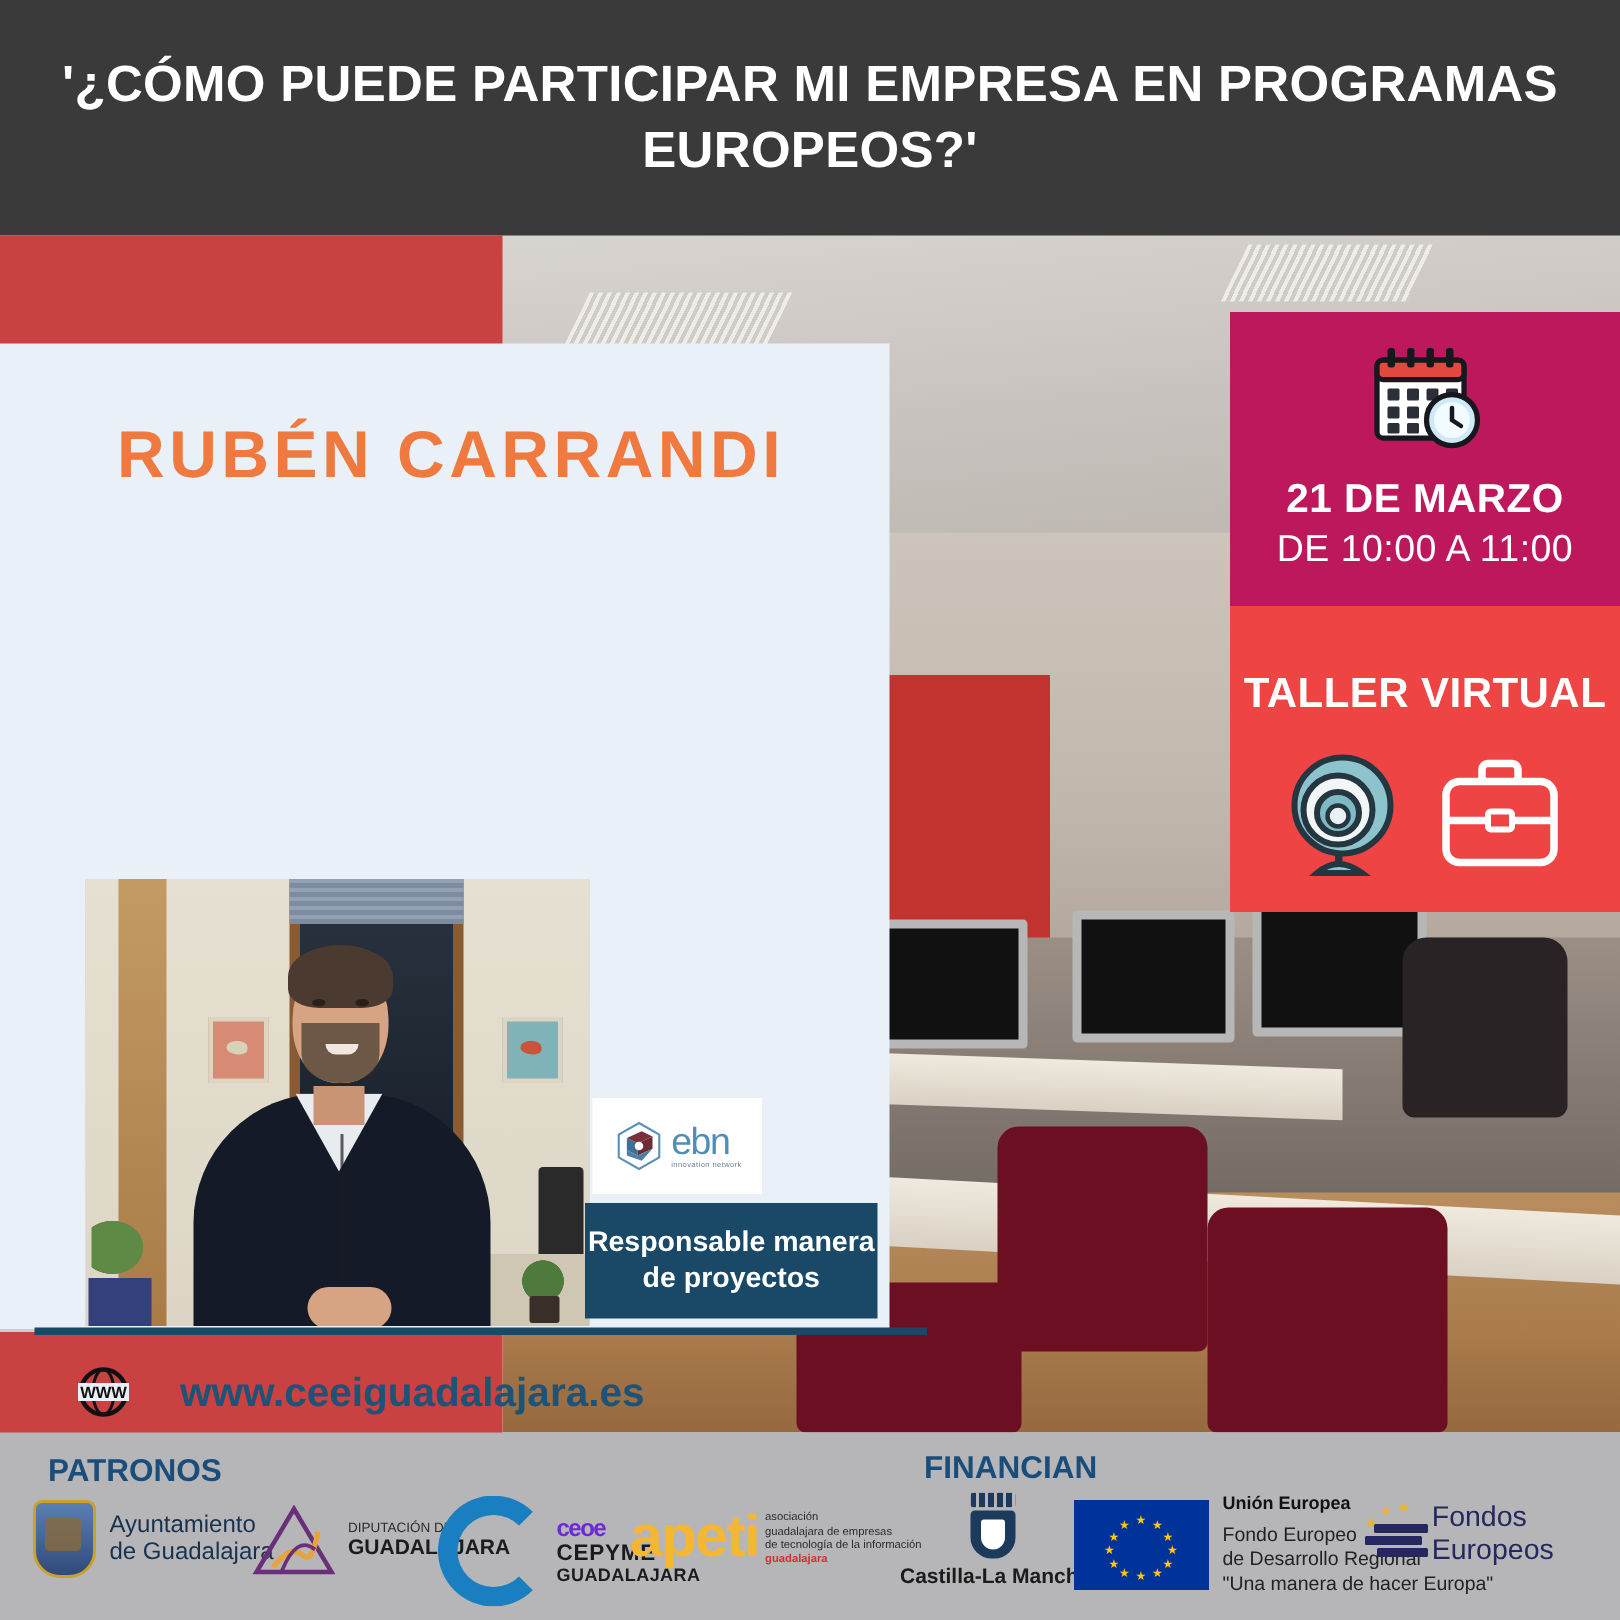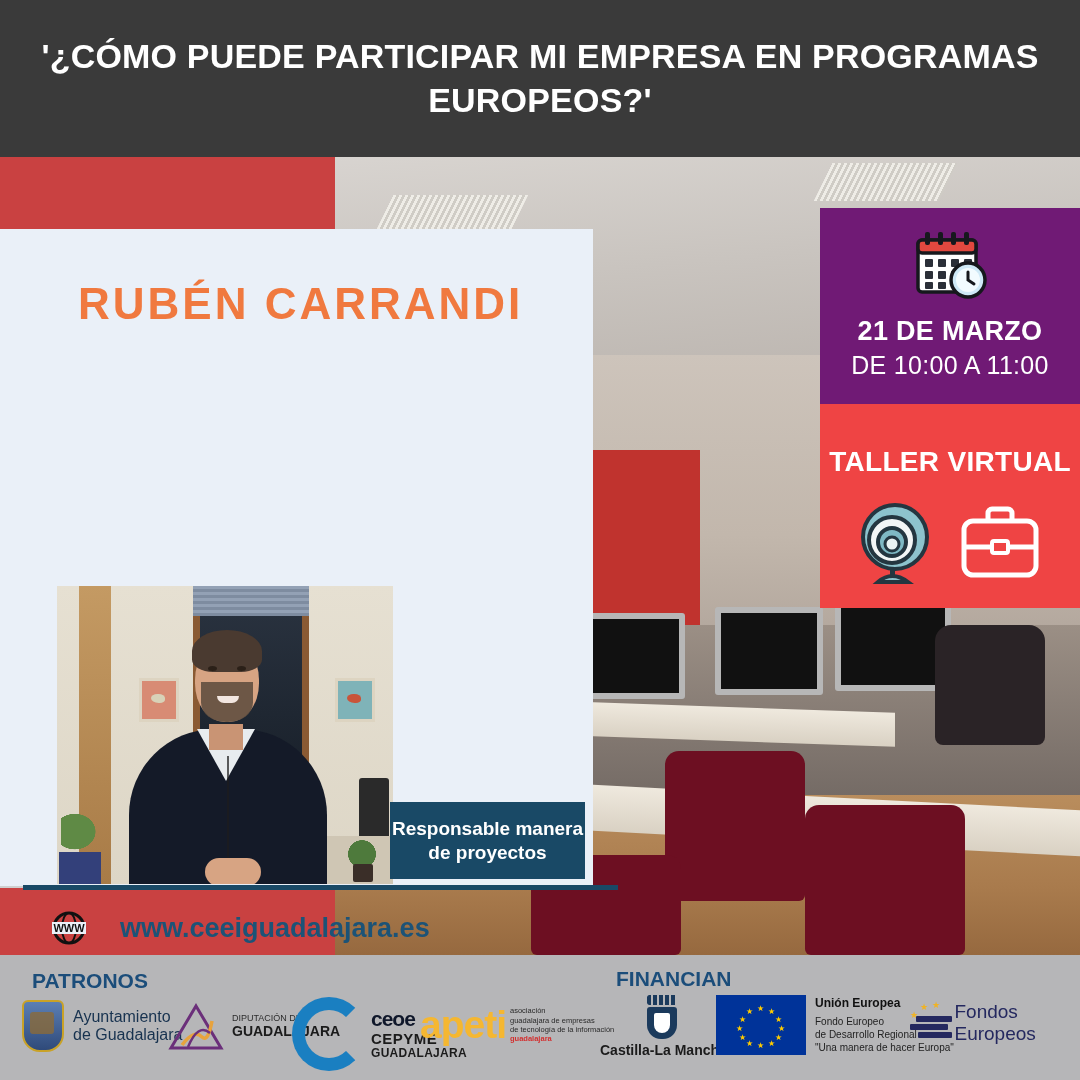--- a/index.html
+++ b/index.html
@@ -102,21 +102,21 @@
   .contact-text{color:#1c5377;font-size:27px;font-weight:bold;margin-left:22px;}
 
   .ceei{position:absolute;left:455px;top:785px;width:145px;height:70px;}
   .ceei-word{position:absolute;left:30px;top:14px;font-size:40px;font-weight:bold;color:#e8231f;
     letter-spacing:-1px;line-height:1;}
   .ceei-ellipse{position:absolute;left:14px;top:32px;width:128px;height:36px;border:1px solid #9aa0a6;border-radius:50%;}
   .ceei-sub{position:absolute;left:50px;top:48px;font-size:12px;color:#555;}
   .ceei-star{position:absolute;color:#e8231f;font-size:13px;}
 
   
-  .panel-date{position:absolute;left:820px;top:208px;width:260px;height:196px;background:#701a75;
+  .panel-date{position:absolute;left:820px;top:208px;width:260px;height:196px;background:#be185d;
     display:flex;flex-direction:column;align-items:center;}
   .cal-icon{margin-top:22px;}
   .date-main{color:#fff;font-size:27px;font-weight:bold;margin-top:10px;letter-spacing:.3px;}
   .date-sub{color:#fff;font-size:25px;margin-top:4px;letter-spacing:.3px;}
 
   .panel-workshop{position:absolute;left:820px;top:404px;width:260px;height:204px;background:#ef4444;}
   .ws-title{color:#fff;font-size:28px;font-weight:bold;text-align:center;margin-top:42px;letter-spacing:.3px;}
   .ws-icons{display:flex;align-items:center;justify-content:center;gap:22px;margin-top:22px;}
 
   
@@ -131,42 +131,42 @@
     border-radius:6px 6px 18px 18px;border:2px solid #c9a227;position:relative;}
   .shield:after{content:"";position:absolute;left:6px;top:10px;width:24px;height:22px;
     background:#8a6a3a;border-radius:3px;opacity:.8;}
   .ayto-name{margin-left:9px;font-size:16px;color:#17324f;line-height:1.1;font-weight:normal;}
   .dip-name{margin-left:8px;line-height:1.1;}
   .dip-small{font-size:9px;color:#2c2c2c;}
   .dip-big{font-size:14px;font-weight:bold;color:#1b1b1b;}
 
   .ceoe-c{width:48px;height:48px;border:13px solid #1a7fc1;border-radius:50%;border-right-color:transparent;}
   .ceoe-txt{margin-left:5px;line-height:1.08;}
-  .ceoe-1{font-size:21px;font-weight:bold;color:#0f172a;letter-spacing:-1px;}
+  .ceoe-1{font-size:16px;font-weight:bold;color:#6d28d9;letter-spacing:-1px;}
   .ceoe-2{font-size:15px;font-weight:bold;color:#1b1b1b;letter-spacing:.5px;}
   .ceoe-3{font-size:12px;font-weight:bold;color:#1b1b1b;letter-spacing:.3px;}
 
   .apeti-word{font-size:39px;font-weight:bold;color:#f5b731;letter-spacing:-1px;}
   .apeti-lines{margin-left:4px;line-height:1.25;}
   .apeti-s{font-size:7.5px;color:#2a2a2a;}
   .apeti-r{font-size:7.5px;color:#d32f2f;font-weight:bold;}
 
   .clm-shield{width:32px;height:44px;position:relative;}
   .clm-crown{width:30px;height:10px;background:#1b3a5c;border-radius:2px;
     -webkit-mask:repeating-linear-gradient(90deg,#000 0 4px,transparent 4px 6px);
     mask:repeating-linear-gradient(90deg,#000 0 4px,transparent 4px 6px);}
   .clm-body{width:30px;height:32px;background:#1b3a5c;border-radius:3px 3px 14px 14px;position:relative;margin-top:2px;}
   .clm-body:after{content:"";position:absolute;left:7px;top:6px;width:16px;height:20px;background:#fff;border-radius:2px 2px 8px 8px;}
   .clm-name{margin-left:6px;font-size:14px;font-weight:bold;color:#1b1b1b;}
 
   .eu-flag{width:90px;height:60px;background:#003399;position:relative;}
   .eu-star{position:absolute;color:#ffcc00;font-size:8px;line-height:1;}
   .eu-txt{margin-left:9px;line-height:1.3;}
   .eu-t1{font-size:12px;font-weight:bold;color:#111;}
-  .eu-t2{font-size:10px;color:#222;}
+  .eu-t2{font-size:13px;color:#222;}
 
   .fe-mark{width:46px;height:42px;position:relative;}
   .fe-bar{position:absolute;height:6px;background:#24285f;border-radius:1px;}
   .fe-star{position:absolute;color:#f0b323;font-size:9px;}
   .fe-name{margin-left:8px;font-size:19px;color:#24285f;}
 </style>
 </head>
 <body>
 
 <div class="poster">
@@ -229,20 +229,36 @@
       <div class="p-head"></div>
       <div class="p-hair"></div>
       <div class="p-eye" style="left:151px;"></div>
       <div class="p-eye" style="left:180px;"></div>
       <div class="p-beard"></div>
       <div class="p-mouth"></div>
       <div class="p-cable"></div>
       <div class="p-hands"></div>
     </div>
 
+    <div class="ebn-logo">
+      <div class="ebn-inner">
+        <svg width="36" height="36" viewBox="0 0 40 40">
+          <polygon points="20,3 35,11.5 35,28.5 20,37 5,28.5 5,11.5" fill="none" stroke="#5b93b8" stroke-width="1.6"></polygon>
+          <path d="M11 14 L22 9 L30 13 L19 18 Z" fill="#7a2f3a"></path>
+          <path d="M11 14 L19 18 L19 27 L11 23 Z" fill="#3f6f94"></path>
+          <path d="M30 13 L30 22 L19 27 L19 18 Z" fill="#6f2b34"></path>
+          <path d="M11 23 L19 27 L30 22 L22 31 L11 27 Z" fill="#4a7fa6"></path>
+          <circle cx="20" cy="20" r="3.2" fill="#ffffff"></circle>
+        </svg>
+        <div class="ebn-word">
+          <div class="ebn-main">ebn</div>
+          <div class="ebn-tag">innovation network</div>
+        </div>
+      </div>
+    </div>
 
     <div class="role-box">
       <div class="role-line">Responsable manera</div>
       <div class="role-line">de proyectos</div>
     </div>
 
     <div class="divider"></div>
 
     <div class="contacts">
 

